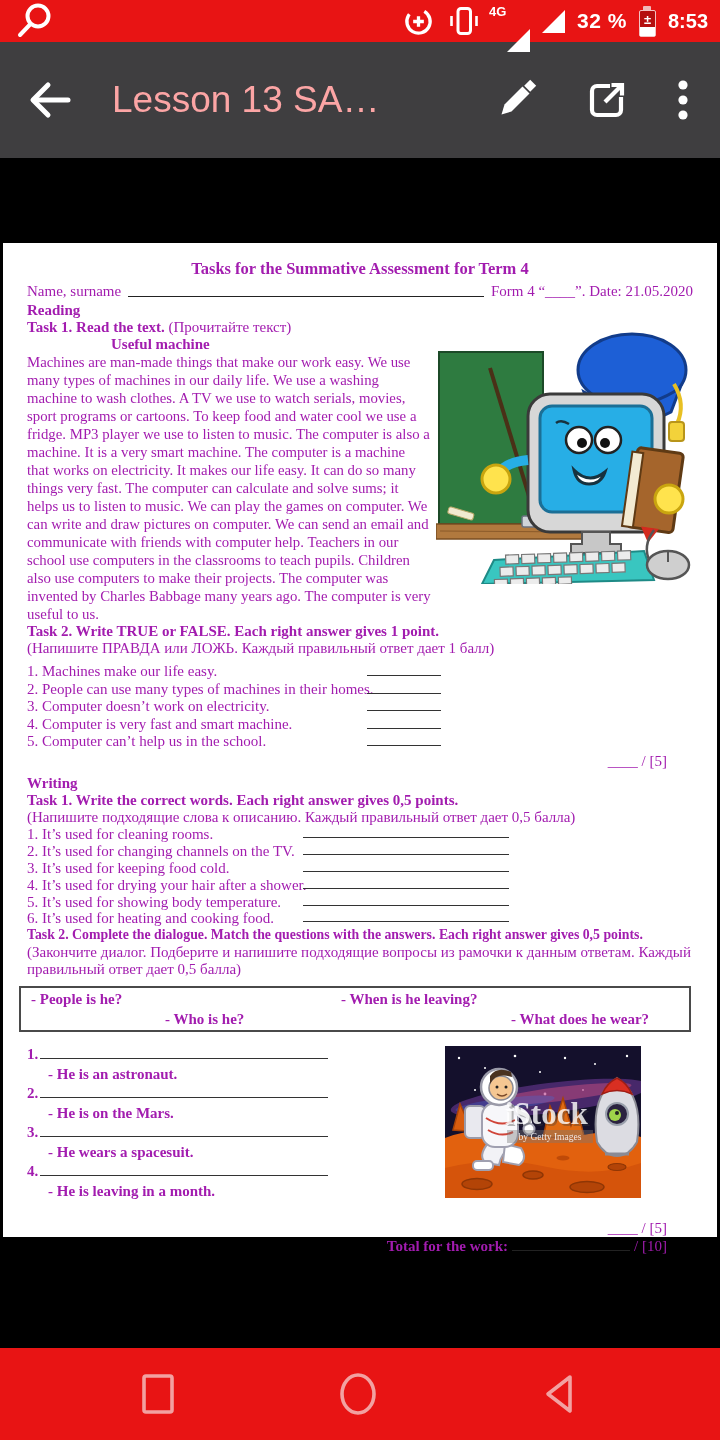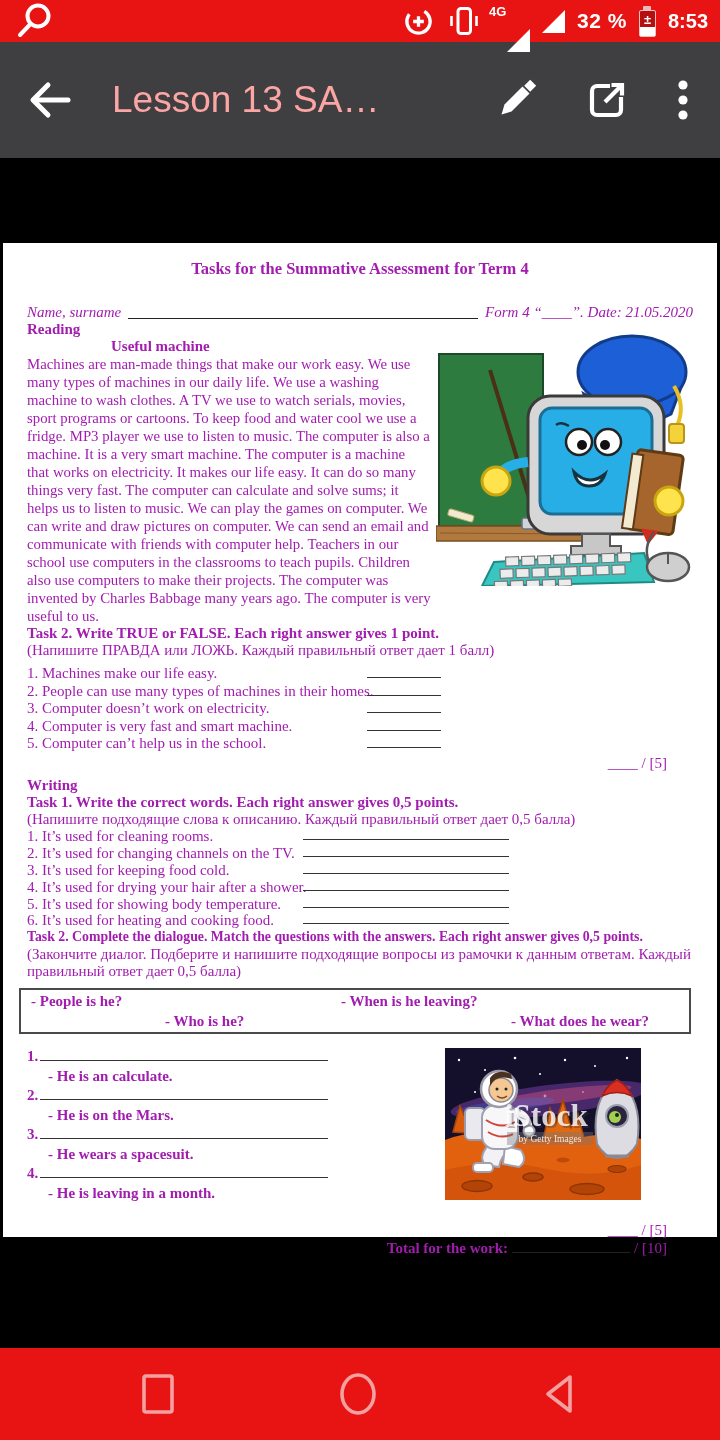--- a/index.html
+++ b/index.html
@@ -28,21 +28,21 @@
   .icon-btn { display:flex; align-items:center; justify-content:center; }
 
   .void-top { height:85px; background:#000; }
   .void-bottom { height:111px; background:#000; }
 
   
   .page { margin:0 3px; width:714px; height:994px; background:#fff; color:#a21caf;
           font-family:"Liberation Serif", serif; font-size:15px; position:relative; }
   .doc { padding:16px 24px 0 24px; }
   .doc-title { text-align:center; font-weight:bold; font-size:16.5px; height:22px; }
-  .name-row { display:flex; align-items:flex-end; height:21px; margin-top:19px; white-space:nowrap;font-style:italic; }
+  .name-row { display:flex; align-items:center; height:21px; margin-top:0; white-space:nowrap; }
   .name-blank { flex:1; border-bottom:1.5px solid #222; margin:0 7px 2px 7px; height:12px; min-width:40px; }
   .bold { font-weight:bold; }
   .sec-head { font-weight:bold; height:17px; }
   .task-line { height:17px; white-space:nowrap; }
   .task-line .ru { font-weight:normal; }
 
   .passage-wrap { position:relative; }
   .cartoon { float:right; width:257px; height:262px; margin:-14px 0 2px 6px; }
   .passage-title { font-weight:bold; margin-left:84px; height:17px; }
   .passage { width:412px; font-size:14.8px; line-height:18px; text-align:left; }
@@ -168,20 +168,23 @@
       <div class="name-row">
         <span>Name, surname</span>
         <span class="name-blank"></span>
         <span>Form 4 “</span>
           <span>____</span>
           <span>”. Date: 21.05.2020</span>
       </div>
 
       <div class="sec-head">Reading</div>
 
+      <div class="task-line">
+        <span class="bold">Task 1. Read the text.</span><span class="ru"> (Прочитайте текст)</span>
+      </div>
 
       <div class="passage-wrap">
         <div class="cartoon">
           <svg viewBox="0 0 257 262" width="257" height="262">
             <rect width="257" height="262" fill="#ffffff"></rect>
             <rect x="3" y="30" width="104" height="172" fill="#2e7b40" stroke="#1c4a28" stroke-width="2"></rect>
             <path d="M0 202 L148 202 L153 217 L0 217 Z" fill="#b1793e" stroke="#7a4e22" stroke-width="1.5"></path>
             <line x1="4" y1="209" x2="146" y2="210" stroke="#8a5a2a" stroke-width="1"></line>
             <rect x="12" y="188" width="26" height="7" rx="2" fill="#f1ead0" stroke="#b9a86a" transform="rotate(16 25 191)"></rect>
             <rect x="86" y="194" width="32" height="11" rx="2" fill="#cfd4da" stroke="#6b7280" stroke-width="1.5"></rect>
@@ -336,21 +339,21 @@
             </g>
             <g>
               <text x="62" y="80" font-size="31" font-weight="bold" fill="#3a3a3a" opacity="0.35" text-anchor="start">iStock</text>
               <text x="60" y="78" font-size="31" font-weight="bold" fill="#ffffff" opacity="0.8" text-anchor="start">iStock</text>
               <rect x="62" y="84" width="86" height="13" fill="#777" opacity="0.4"></rect>
               <text x="105" y="94" font-size="9.5" fill="#ffffff" opacity="0.85" text-anchor="middle">by Getty Images</text>
             </g>
           </svg>
         </div>
         <div class="d-num-row"><span class="d-num">1.</span><span class="d-blank"></span></div>
-        <div class="d-ans">- He is an calculate.</div>
+        <div class="d-ans">- He is an astronaut.</div>
         <div class="d-num-row"><span class="d-num">2.</span><span class="d-blank"></span></div>
         <div class="d-ans">- He is on the Mars.</div>
         <div class="d-num-row"><span class="d-num">3.</span><span class="d-blank"></span></div>
         <div class="d-ans">- He wears a spacesuit.</div>
         <div class="d-num-row"><span class="d-num">4.</span><span class="d-blank"></span></div>
         <div class="d-ans">- He is leaving in a month.</div>
       </div>
 
       <div class="score-row2">____ / [5]</div>
       <div class="total-row">

